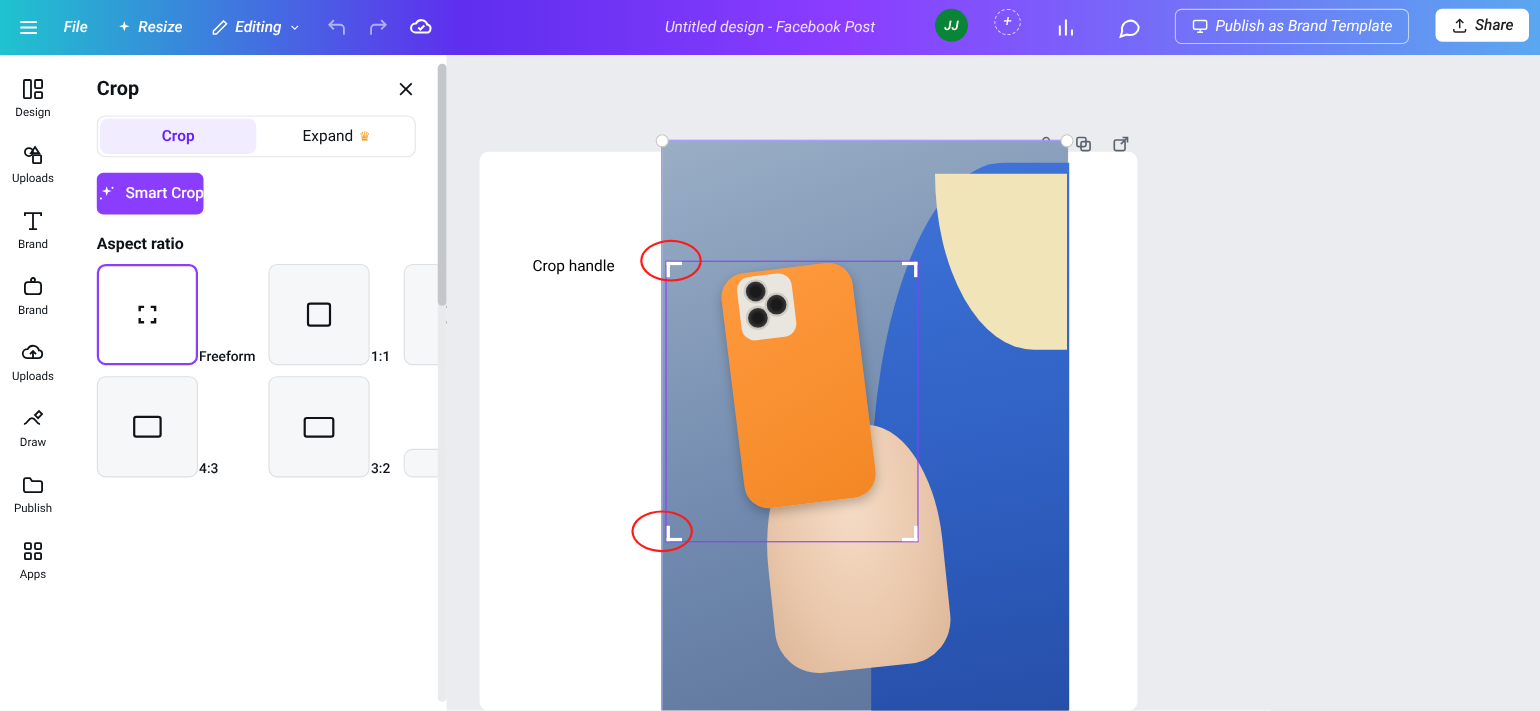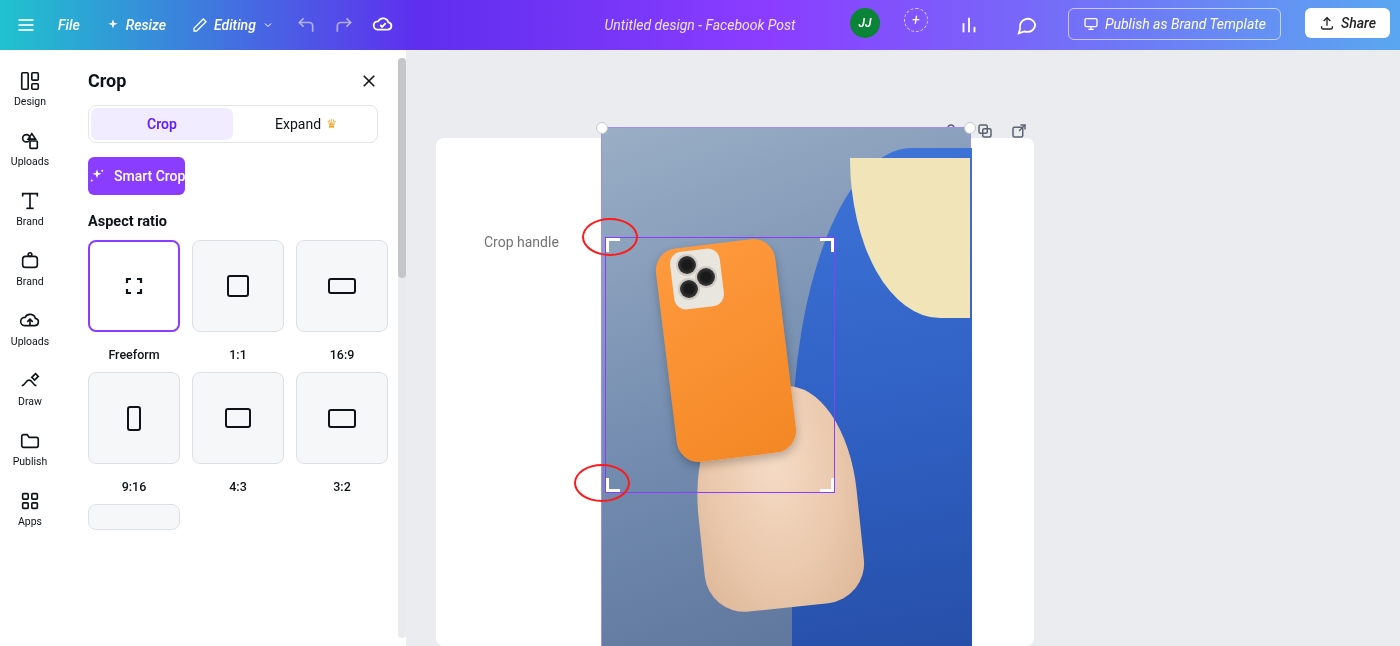--- a/index.html
+++ b/index.html
@@ -36,21 +36,21 @@
 .segmented .seg { flex: 1; display: flex; align-items: center; justify-content: center; gap: 5px; font-size: 14px; cursor: pointer; }
 .segmented .seg.active { background: #f1ecff; color: #6420ff; font-weight: 600; border-radius: 7px; margin:2px; }
 .segmented .seg:not(.active) { color: #0e1318; }
 .crown { color: #f0a020; font-size: 12px; }
 
 .smart-crop { margin: 0 16px 18px 16px; background: #8b3dff; color: #fff; border: none; border-radius: 6px; height: 38px; display: flex; align-items: center; justify-content: center; gap: 8px; font-size: 14px; font-weight: 500; cursor: pointer; }
 
 .aspect-label { padding: 0 16px 10px 16px; font-size: 14.5px; font-weight: 700; color: #0e1318; }
 
 .aspect-grid { padding: 0 16px; display: grid; grid-template-columns: repeat(3, 1fr); gap: 10px 12px; }
-.ratio { display: flex; flex-direction: column; align-items: center; gap: 15px; cursor: pointer; }
+.ratio { display: flex; align-items: flex-end; gap: 1px; cursor: pointer; }
 .ratio .box { width: 92px; height: 92px; border: 1px solid #dcdfe3; border-radius: 8px; background: #f6f7f8; display: flex; align-items: center; justify-content: center; }
 .ratio.selected .box { border: 2px solid #8b3dff; background: #fff; }
 .ratio .lbl { font-size: 12.5px; color: #0e1318; font-weight: 500; }
 .shape { border: 2px solid #0e1318; border-radius: 3px; }
 
 
 .scroll-track { position: absolute; right: 0; top: 8px; bottom: 8px; width: 8px; background: #e9eaec; border-radius: 4px; }
 .scroll-thumb { position: absolute; left: 0; width: 8px; background: #c3c6cb; border-radius: 4px; top: 0; height: 220px; }
 
 
@@ -92,21 +92,21 @@
 .circ-handle { position:absolute; width:12px; height:12px; background:#fff; border:1px solid #c8c8c8; border-radius:50%; }
 
 
 .float-tools { position: absolute; left: 534px; top: 70px; display: flex; gap: 12px; align-items:center; }
 .float-tools .ft { width: 22px; height: 22px; display:flex; align-items:center; justify-content:center; color:#5a6370; cursor:pointer; }
 
 .rotate-wrapper { position:absolute; left: 590px; top: 354px; }
 
 
 .anno-circle { position:absolute; border:2.5px solid #ff1a1a; border-radius:50%; }
-.anno-label { position:absolute; color:#737373; font-size:14px; }
+.anno-label { position:absolute; color:#000000; font-size:14px; }
 
 svg { display:block; }
 </style>
 </head>
 <body>
 
 <div class="topbar">
   <div class="left">
     <div class="tbtn icon-only">
       <svg width="20" height="20" viewBox="0 0 24 24" fill="none" stroke="#fff" stroke-width="2">
@@ -310,26 +310,20 @@
           <span class="lbl">1:1</span>
         </div>
         <div class="ratio">
           <div class="box">
               <div class="shape" style="width:28px;height:16px"></div>
             </div>
           <span class="lbl">16:9</span>
         </div>
         <div class="ratio">
           <div class="box">
-              <div class="shape" style="width:14px;height:25px"></div>
-            </div>
-          <span class="lbl">9:16</span>
-        </div>
-        <div class="ratio">
-          <div class="box">
               <div class="shape" style="width:26px;height:20px"></div>
             </div>
           <span class="lbl">4:3</span>
         </div>
         <div class="ratio">
           <div class="box">
               <div class="shape" style="width:28px;height:19px"></div>
             </div>
           <span class="lbl">3:2</span>
         </div>

